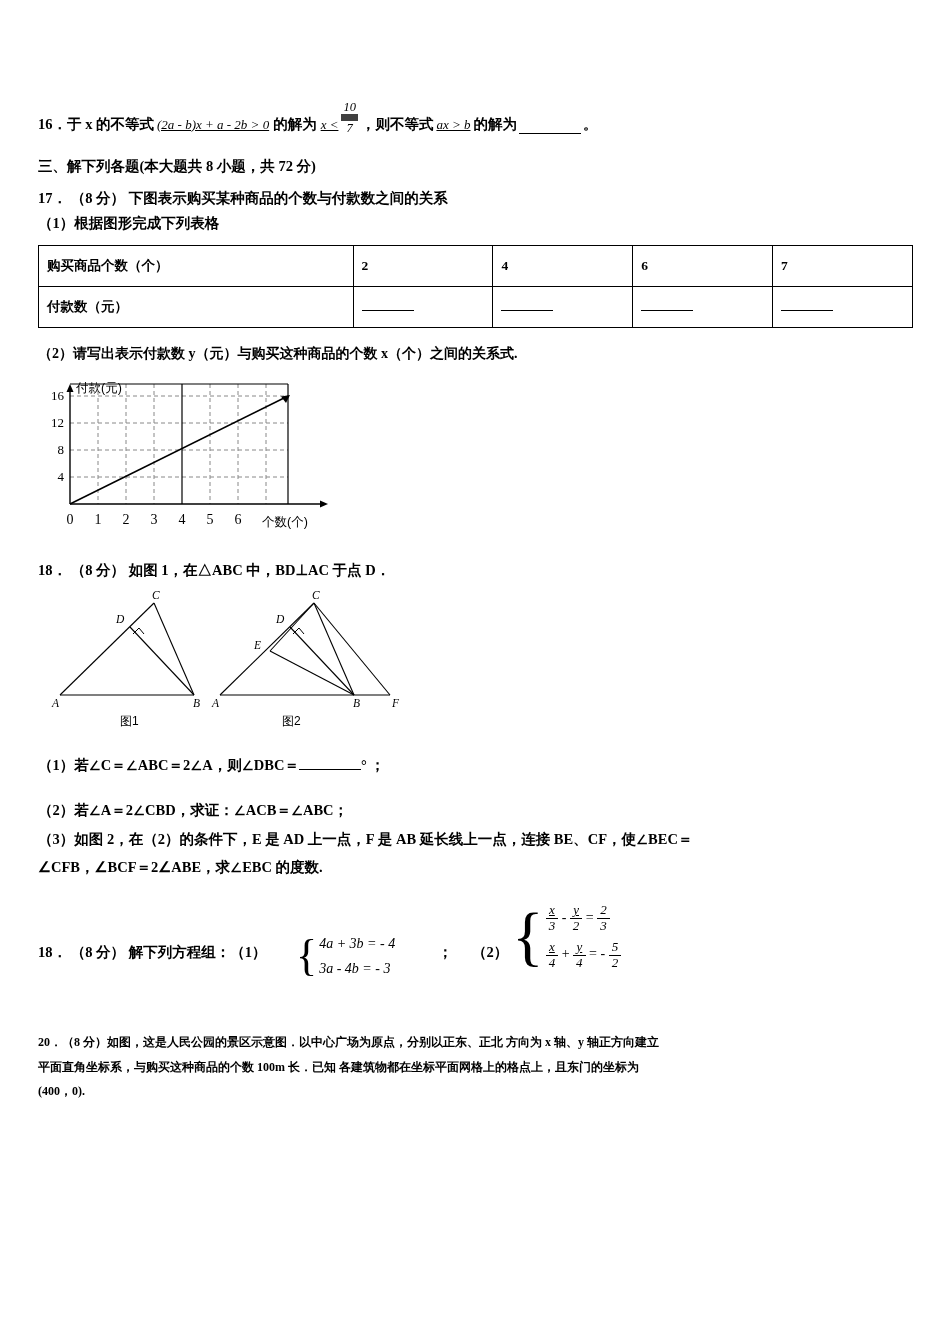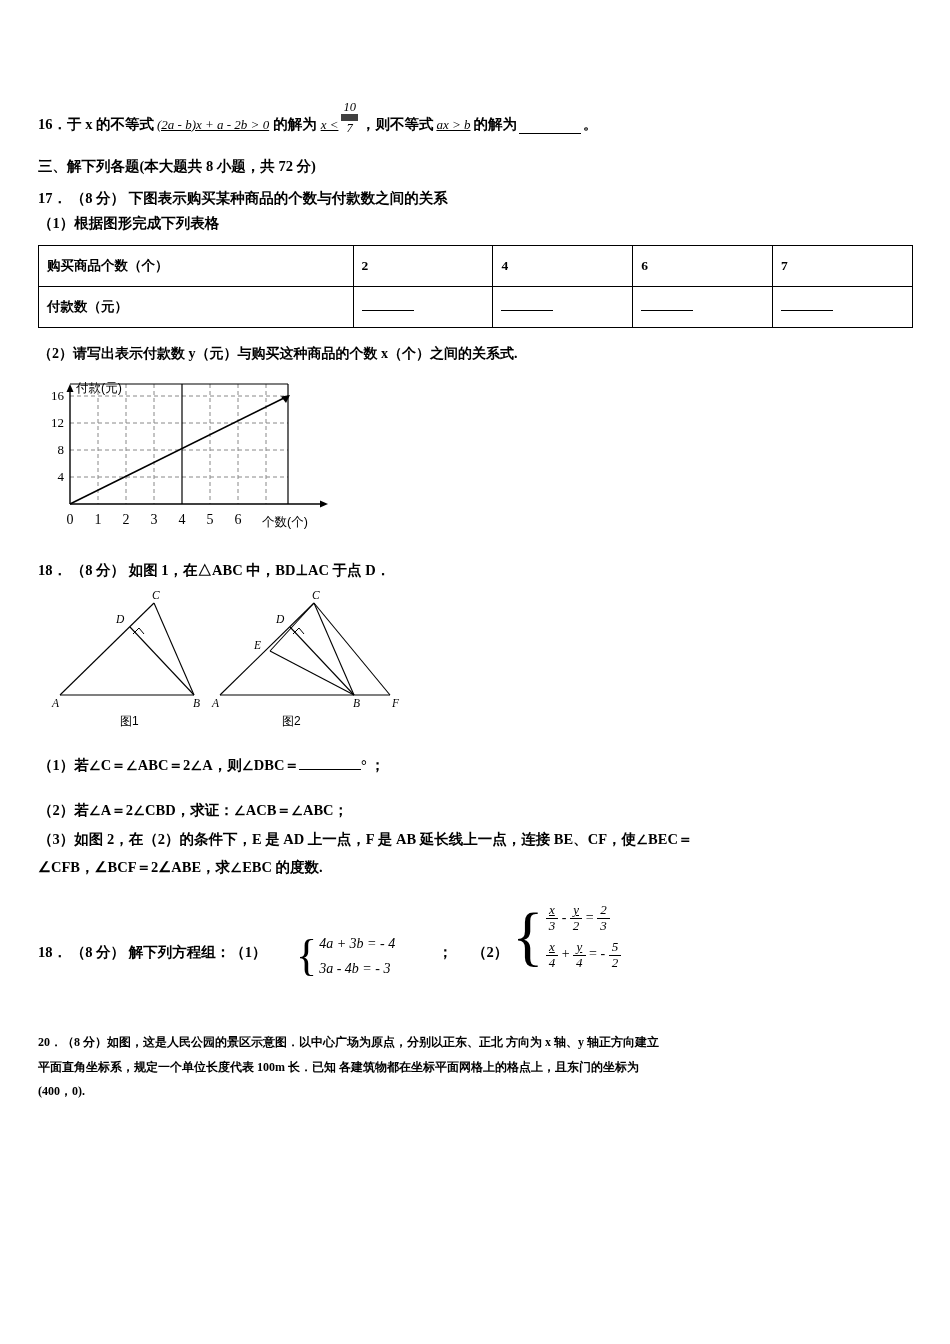--- a/index.html
+++ b/index.html
@@ -269,17 +269,17 @@
             <span class="num">5</span>
             <span class="den">2</span>
           </span>
         </div>
       </span>
     </span>
   </div>
 
   <div id="q20">
     <span>20．</span><span>（8 分）</span><span>如图，这是人民公园的景区示意图．以中心广场为原点，分别以正东、正北 方向为 x 轴、y 轴正方向建立</span><br>
-    <span>平面直角坐标系，规定一个单位长度代表 100m 长．已知 各建筑物都在坐标平面网格上的格点上，且东门的坐标为</span><br>
+    <span>平面直角坐标系，与购买这种商品的个数 100m 长．已知 各建筑物都在坐标平面网格上的格点上，且东门的坐标为</span><br>
     <span>(400，0).</span>
   </div>
 
 </div>
 
 </body></html>

